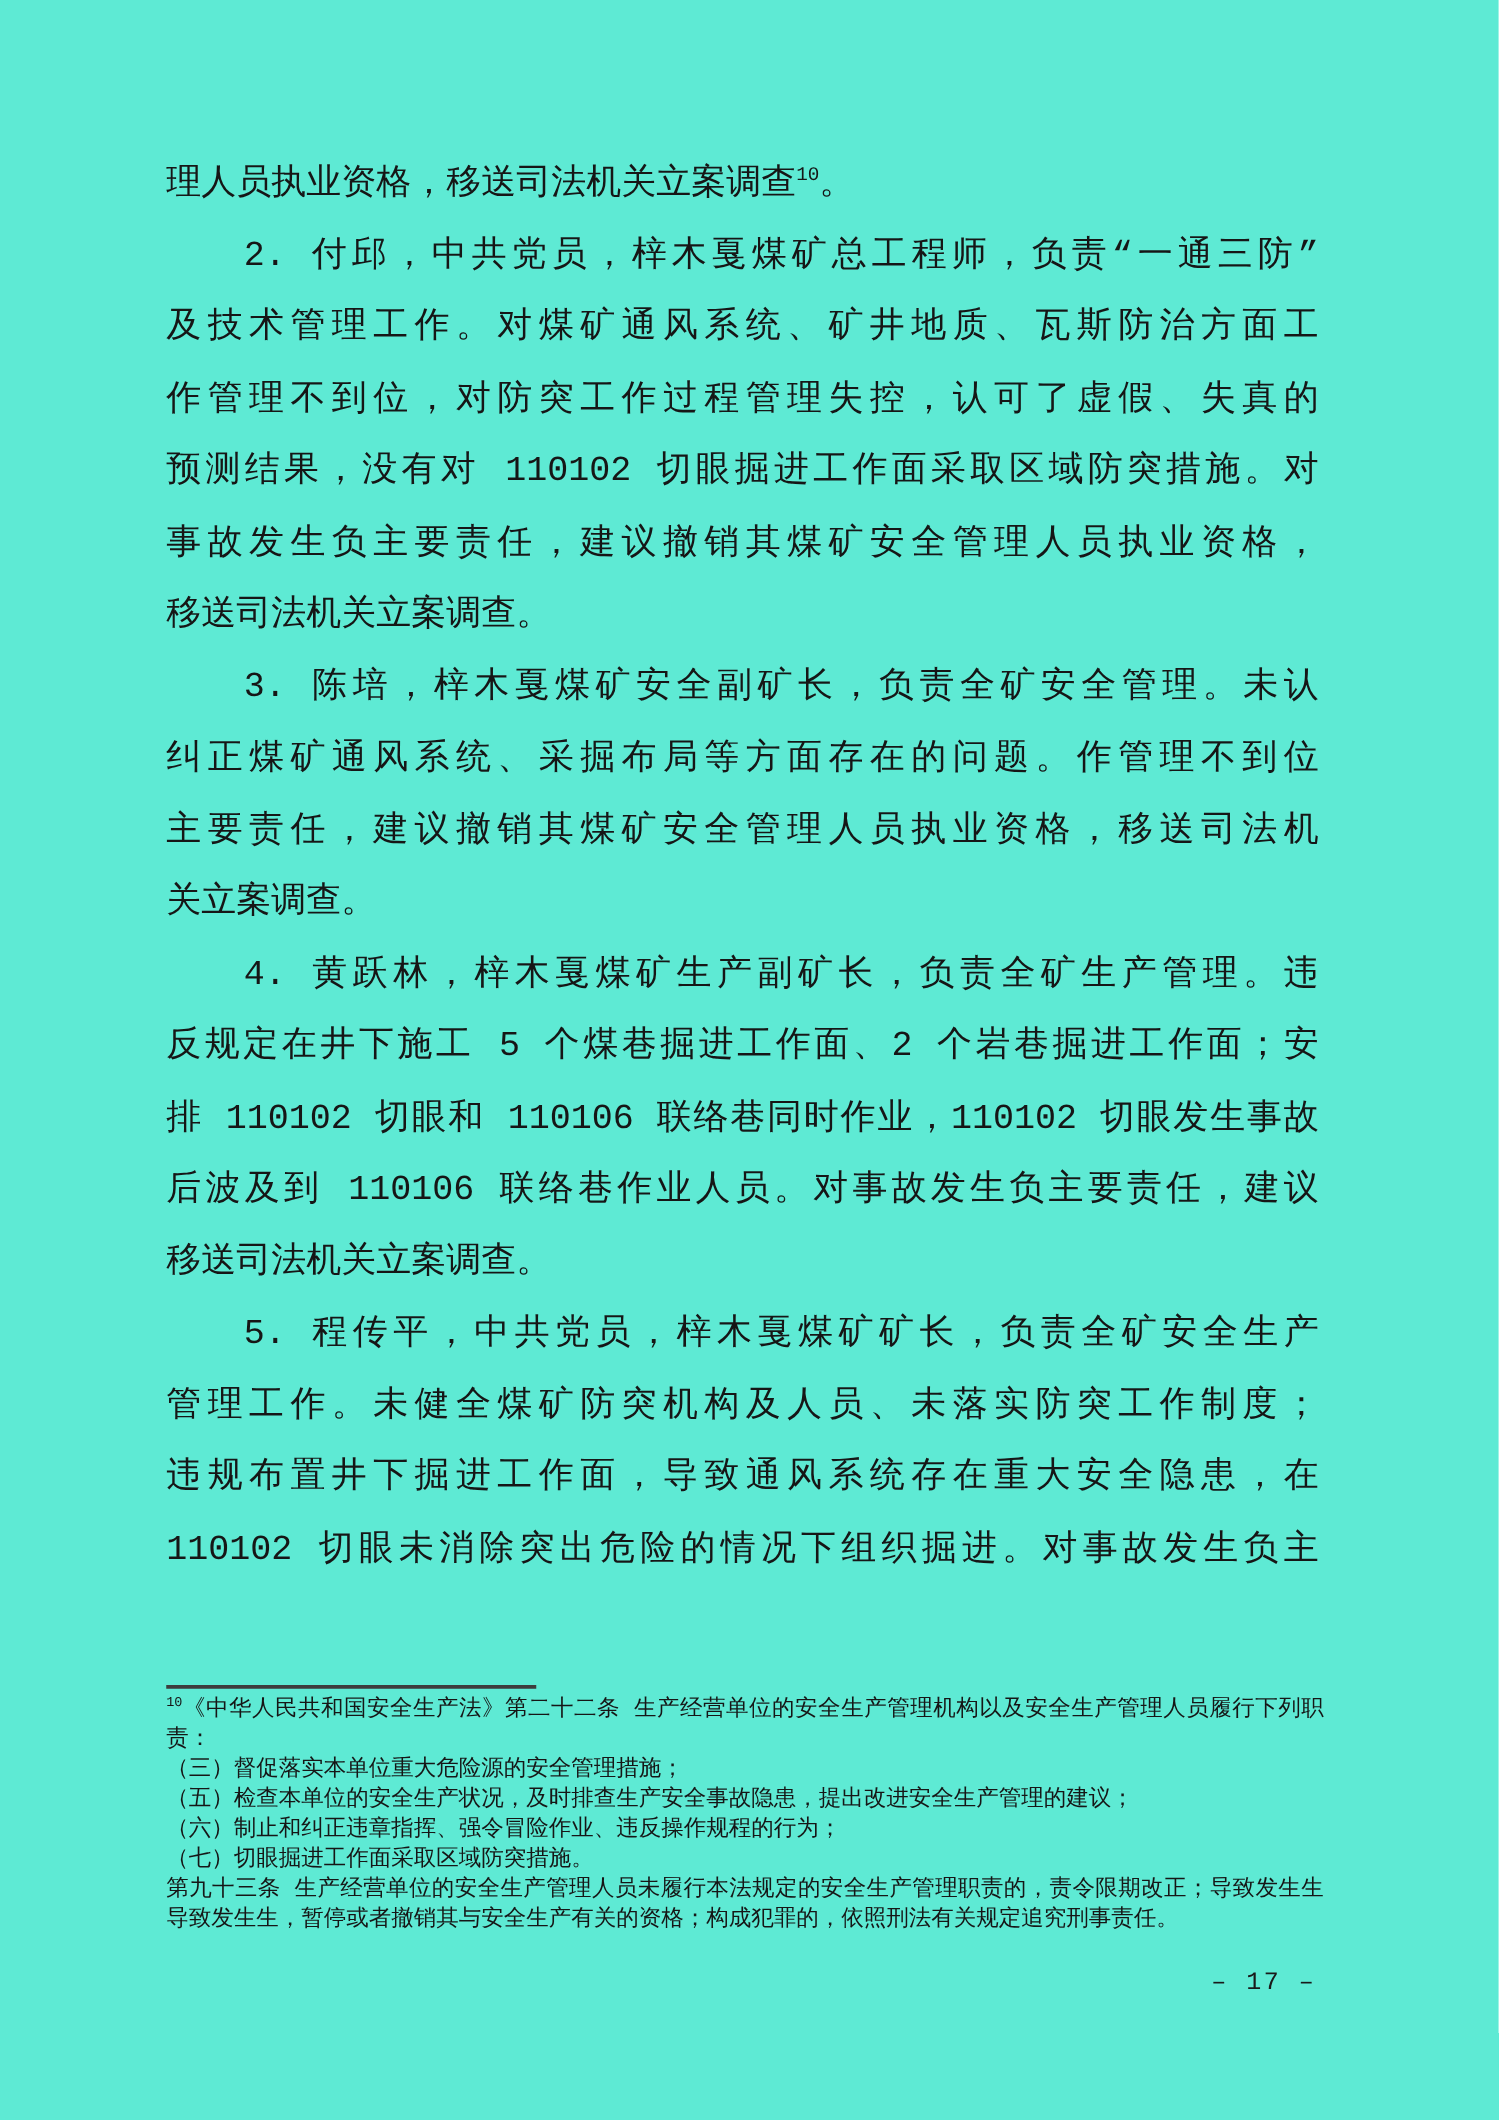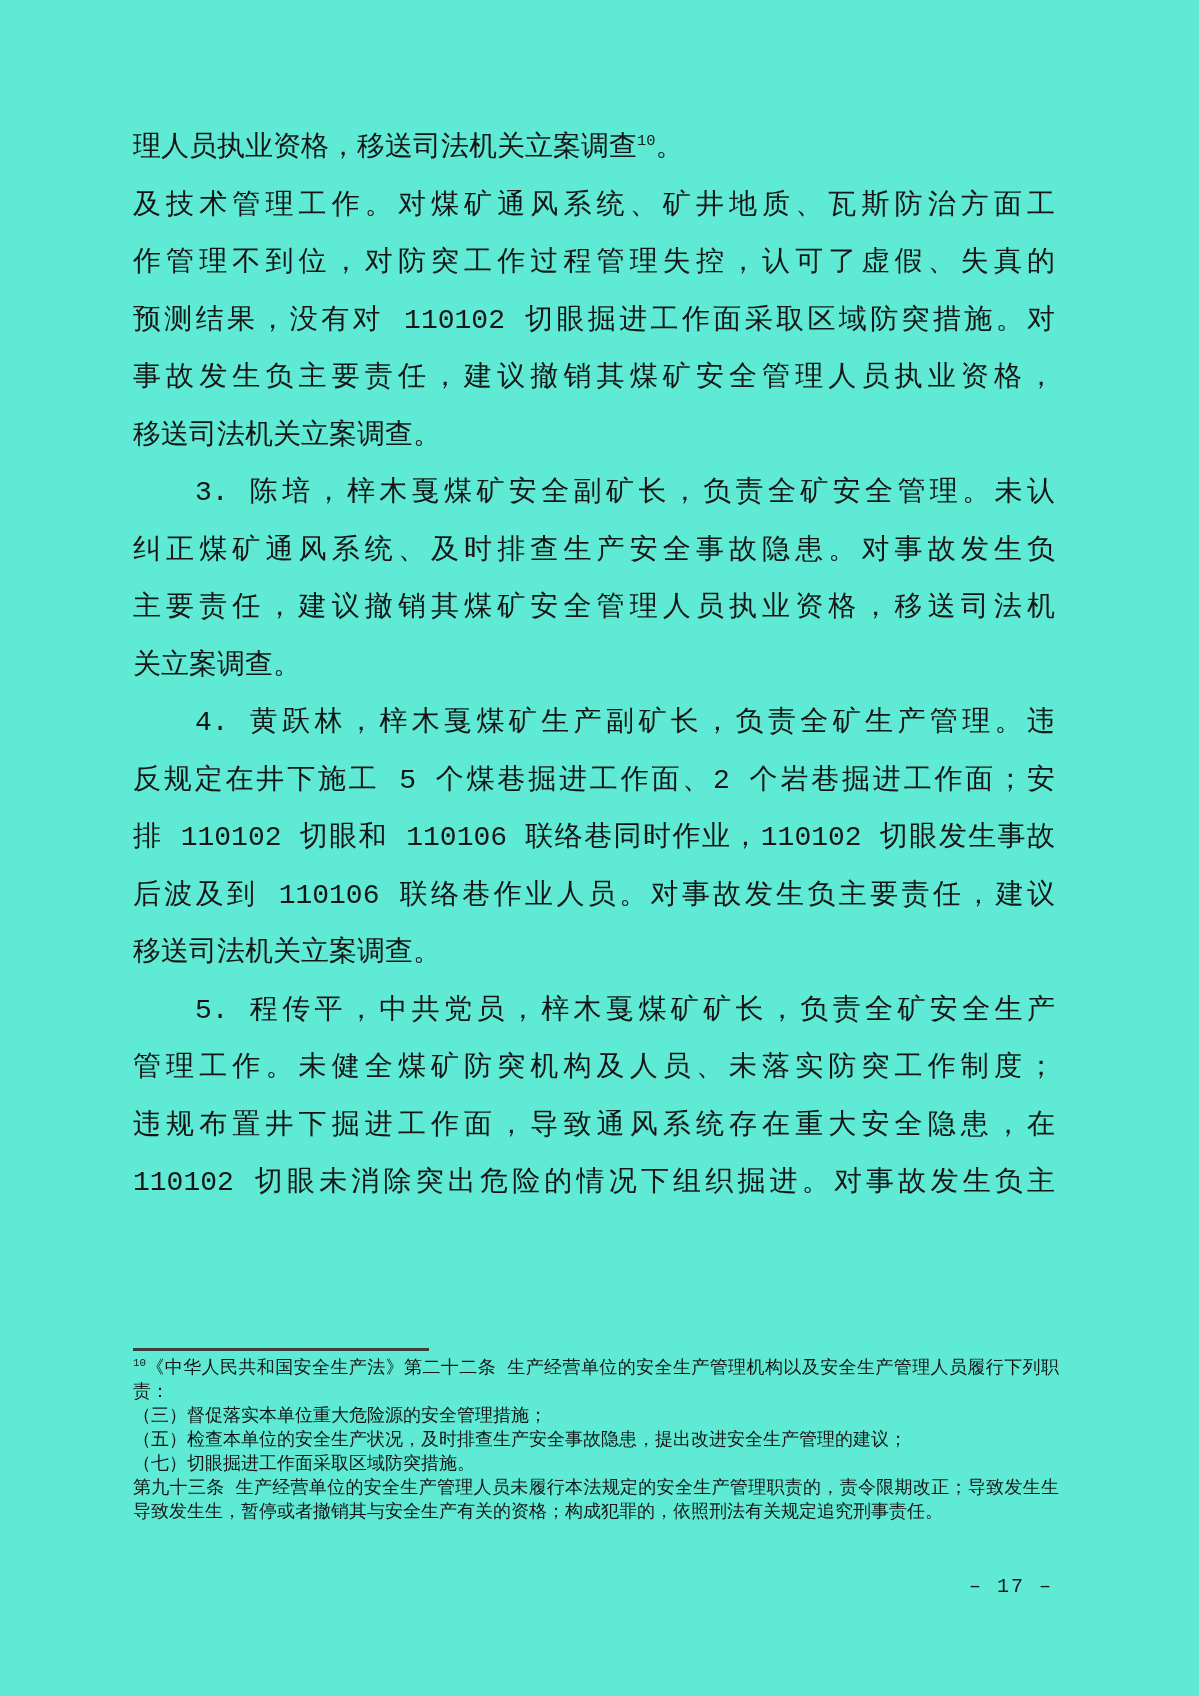--- a/index.html
+++ b/index.html
@@ -79,28 +79,29 @@
 </style>
 </head>
 <body>
 
 <div class="page">
 
   <div class="body-text">
 
     <div class="line last"><span>理人员执业资格，移送司法机关立案调查</span><sup>10</sup><span>。</span></div>
 
+    <div class="line indent full">2. 付邱，中共党员，梓木戛煤矿总工程师，负责“一通三防”</div>
     <div class="line full">及技术管理工作。对煤矿通风系统、矿井地质、瓦斯防治方面工</div>
     <div class="line full">作管理不到位，对防突工作过程管理失控，认可了虚假、失真的</div>
     <div class="line full">预测结果，没有对 110102 切眼掘进工作面采取区域防突措施。对</div>
     <div class="line full">事故发生负主要责任，建议撤销其煤矿安全管理人员执业资格，</div>
     <div class="line last">移送司法机关立案调查。</div>
 
     <div class="line indent full">3. 陈培，梓木戛煤矿安全副矿长，负责全矿安全管理。未认</div>
-    <div class="line full">纠正煤矿通风系统、及时排查生产安全事故隐患。对事故发生负</div>
+    <div class="line full">纠正煤矿通风系统、采掘布局等方面存在的问题。作管理不到位</div>
     <div class="line full">主要责任，建议撤销其煤矿安全管理人员执业资格，移送司法机</div>
     <div class="line last">关立案调查。</div>
 
     <div class="line indent full">4. 黄跃林，梓木戛煤矿生产副矿长，负责全矿生产管理。违</div>
     <div class="line full">反规定在井下施工 5 个煤巷掘进工作面、2 个岩巷掘进工作面；安</div>
     <div class="line full">排 110102 切眼和 110106 联络巷同时作业，110102 切眼发生事故</div>
     <div class="line full">后波及到 110106 联络巷作业人员。对事故发生负主要责任，建议</div>
     <div class="line last">移送司法机关立案调查。</div>
 
     <div class="line indent full">5. 程传平，中共党员，梓木戛煤矿矿长，负责全矿安全生产</div>
@@ -109,20 +110,21 @@
     <div class="line full">110102 切眼未消除突出危险的情况下组织掘进。对事故发生负主</div>
   </div>
 
   <div class="footnote-divider"></div>
 
   <div class="footnote">
     <div class="fline full"><sup>10</sup><span>《中华人民共和国安全生产法》第二十二条 生产经营单位的安全生产管理机构以及安全生产管理人员履行下列职</span></div>
     <div class="fline last">责：</div>
     <div class="fline last">（三）督促落实本单位重大危险源的安全管理措施；</div>
     <div class="fline last">（五）检查本单位的安全生产状况，及时排查生产安全事故隐患，提出改进安全生产管理的建议；</div>
+    <div class="fline last">（六）制止和纠正违章指挥、强令冒险作业、违反操作规程的行为；</div>
     <div class="fline last">（七）切眼掘进工作面采取区域防突措施。</div>
     <div class="fline full">第九十三条 生产经营单位的安全生产管理人员未履行本法规定的安全生产管理职责的，责令限期改正；导致发生生</div>
     <div class="fline last">导致发生生，暂停或者撤销其与安全生产有关的资格；构成犯罪的，依照刑法有关规定追究刑事责任。</div>
   </div>
 
   <div class="page-number">– 17 –</div>
 
 </div>
 
 </body></html>

